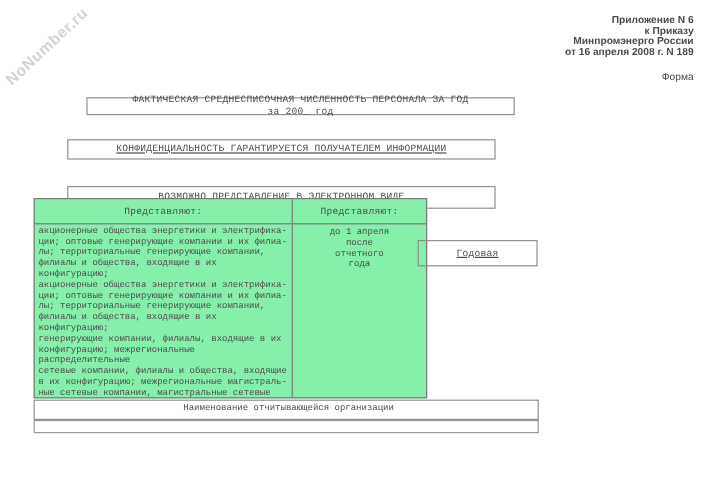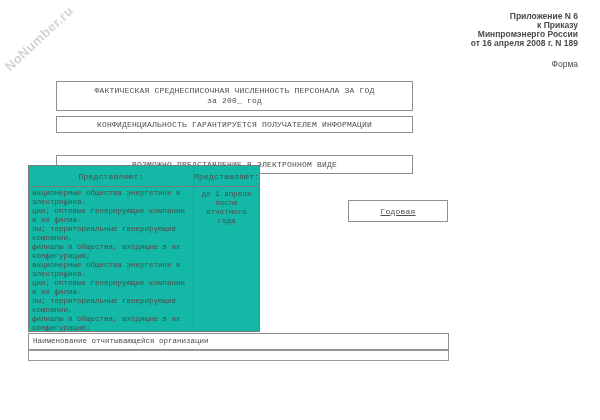--- a/index.html
+++ b/index.html
@@ -57,34 +57,34 @@
     display: flex;
     align-items: center;
     justify-content: center;
     text-align: center;
     white-space: pre-line;
     font-size: 8px;
     line-height: 10px;
     letter-spacing: 0.2px;
     color: #4d4d4d;
   }
-  .banner1 { top: 81px;  height: 30px; }
-  .banner2 { top: 116px; height: 17px; }
+  .banner1 { top: 81px;  height: 15px; margin-left: 16px; }
+  .banner2 { top: 116px; height: 17px; text-decoration: underline; }
   .banner3 { top: 155px; height: 19px; }
   
   .ftable {
     position: absolute;
     left: 28px;
     top: 165px;
-    width: 232px;
+    width: 328px;
     height: 167px;
     box-sizing: border-box;
     border: 1px solid #7a7a7a;
     display: flex;
-    background: #14b8a6;
+    background: #86efac;
   }
   .fcol { display: flex; flex-direction: column; box-sizing: border-box; }
   .fcol1 { width: 215px; border-right: 1px solid #7a7a7a; }
   .fcol2 { flex: 1; }
   .th {
     height: 21px;
     flex: 0 0 21px;
     box-sizing: border-box;
     border-bottom: 1px solid #7a7a7a;
     display: flex;
@@ -122,20 +122,21 @@
   .org-box {
     position: absolute;
     left: 28px;
     top: 333px;
     width: 421px;
     height: 17px;
     box-sizing: border-box;
     border: 1px solid #8f8f8f;
     font-size: 7.5px;
     padding: 3px 0 0 4px;
+    text-align: center;
   }
   .org-input {
     position: absolute;
     left: 28px;
     top: 350px;
     width: 421px;
     height: 11px;
     box-sizing: border-box;
     border: 1px solid #9a9a9a;
     background: #ffffff;

